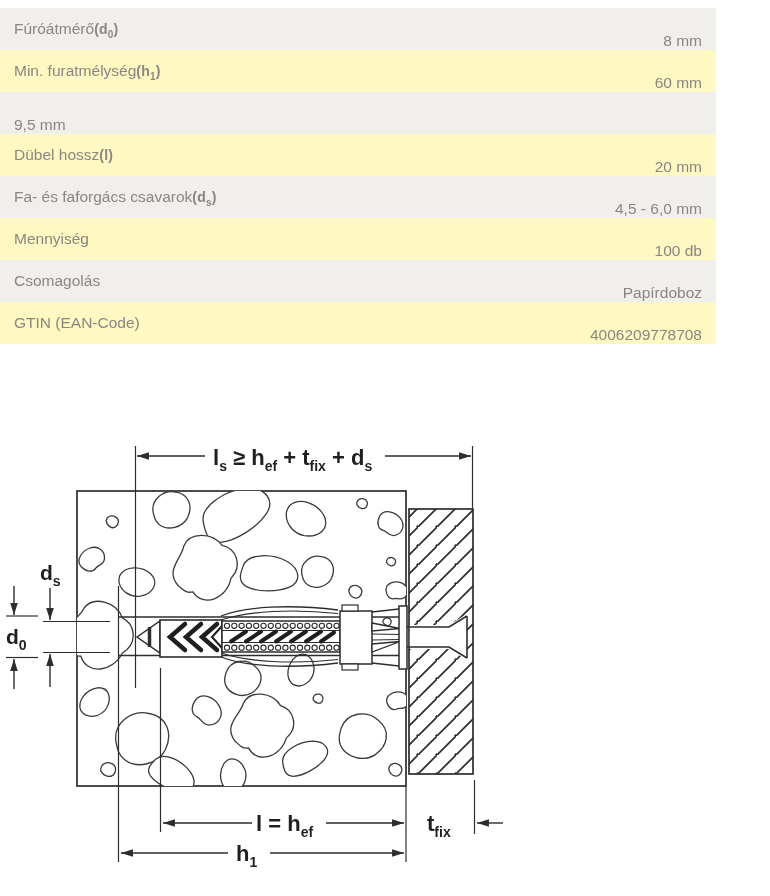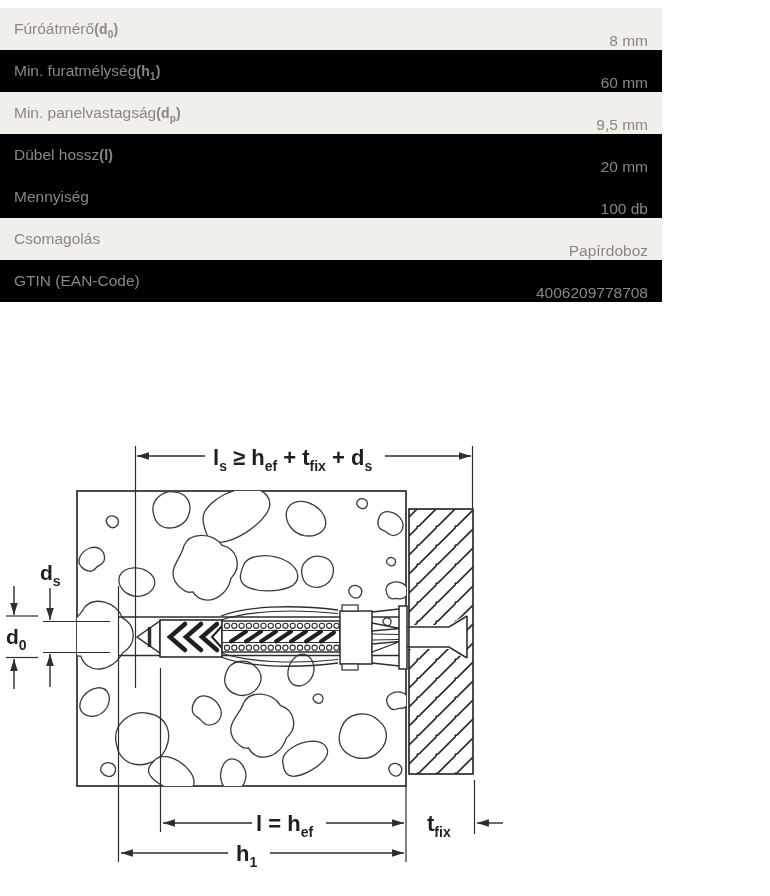--- a/index.html
+++ b/index.html
@@ -1,18 +1,18 @@
 <!DOCTYPE html>
 <html><head>
 <meta charset="utf-8">
 <style>
   html,body{margin:0;padding:0;background:#ffffff;}
   body{width:770px;height:896px;position:relative;font-family:"Liberation Sans",sans-serif;overflow:hidden;}
-  .spec-table{position:absolute;top:8px;left:0;width:662px;}
-  .spec-row{display:flex;justify-content:space-between;align-items:center;height:42px;padding:0 14px;box-sizing:border-box;color:#8b8681;font-size:15.5px;background:#000000;}
+  .spec-table{position:absolute;top:8px;left:0;width:716px;}
+  .spec-row{display:flex;justify-content:space-between;align-items:center;height:42px;padding:0 14px;box-sizing:border-box;color:#8b8681;font-size:15.5px;background:#fef9c3;}
   .spec-row.alt{background:#f1efec;}
   .lbl-group{display:flex;align-items:baseline;white-space:nowrap;}
   .sym{font-weight:bold;margin-left:0;font-size:14px;letter-spacing:0.2px;}
   .sym sub{font-size:10px;line-height:0;}
   .spec-value{white-space:nowrap;margin-top:24px;}
   .diagram-wrap{position:absolute;top:412px;left:0;width:770px;height:460px;}
   svg text{font-family:"Liberation Sans",sans-serif;}
 </style>
 </head>
 <body>
@@ -26,32 +26,35 @@
     <div class="spec-value">8 mm</div>
   </div>
   <div class="spec-row">
     <div class="lbl-group">
       <span>Min. furatmélység</span>
       <span class="sym"><span>(h</span><sub>1</sub><span>)</span></span>
     </div>
     <div class="spec-value">60 mm</div>
   </div>
   <div class="spec-row alt">
-    <div class="lbl-group">
-      <span>Min. panelvastagság</span>
-      <span class="sym"><span>(d</span><sub>p</sub><span>)</span></span>
-    </div>
     <div class="spec-value">9,5 mm</div>
   </div>
   <div class="spec-row">
     <div class="lbl-group">
       <span>Dübel hossz</span>
       <span class="sym"><span>(l</span><sub></sub><span>)</span></span>
     </div>
     <div class="spec-value">20 mm</div>
+  </div>
+  <div class="spec-row alt">
+    <div class="lbl-group">
+      <span>Fa- és faforgács csavarok</span>
+      <span class="sym"><span>(d</span><sub>s</sub><span>)</span></span>
+    </div>
+    <div class="spec-value">4,5 - 6,0 mm</div>
   </div>
   <div class="spec-row">
     <div class="lbl-group">
       <span>Mennyiség</span>
     </div>
     <div class="spec-value">100 db</div>
   </div>
   <div class="spec-row alt">
     <div class="lbl-group">
       <span>Csomagolás</span>

